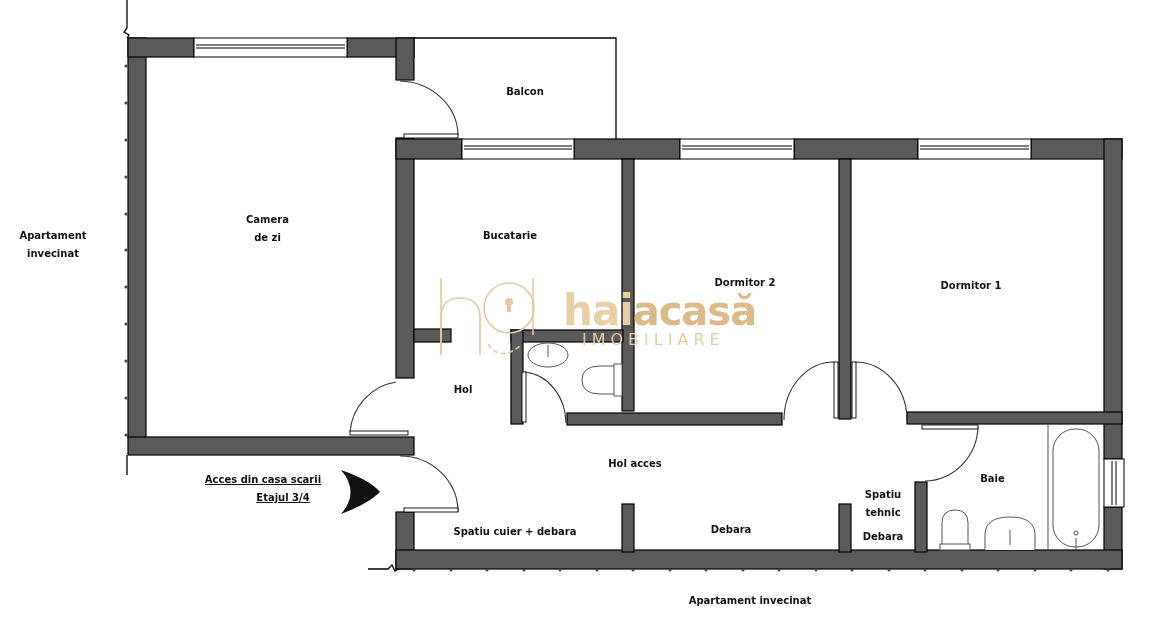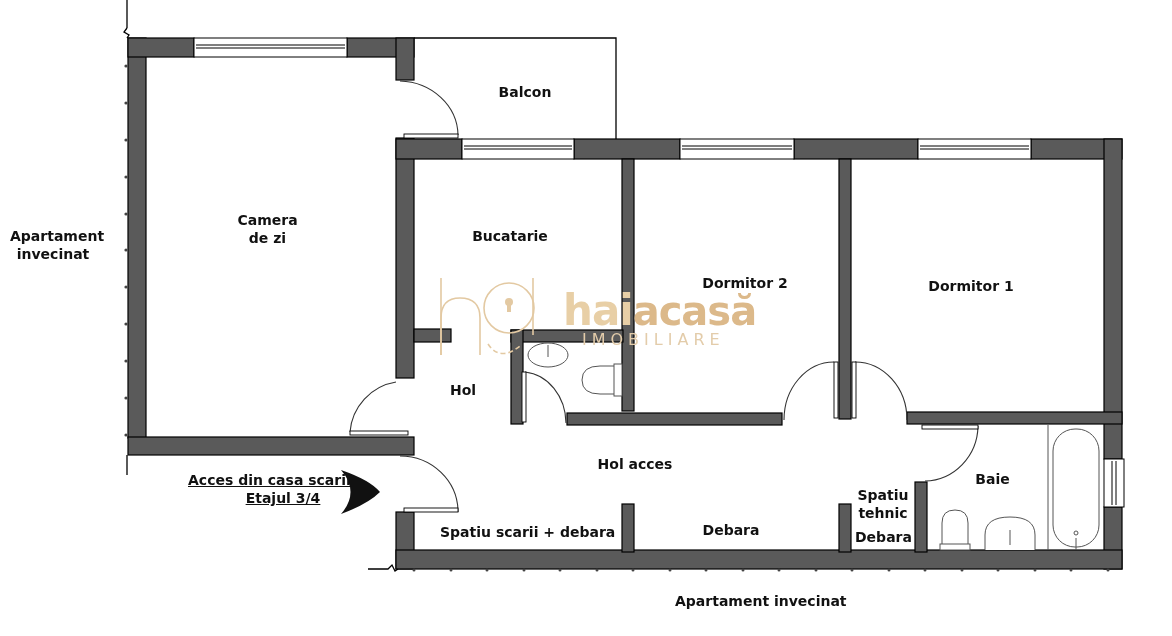--- a/index.html
+++ b/index.html
@@ -4,21 +4,21 @@
 <style>
   html, body { margin: 0; padding: 0; background: #ffffff; }
   body { width: 1172px; height: 636px; position: relative; overflow: hidden; font-family: "DejaVu Sans", sans-serif; }
   #plan { position: absolute; left: 0; top: 0; width: 1172px; height: 636px; }
   .wall { fill: #5a5a5a; stroke: #000; stroke-width: 1.2; }
   .thin { fill: none; stroke: #000; stroke-width: 1.3; }
   .win { fill: #fff; stroke: #000; stroke-width: 1; }
   .arc { fill: none; stroke: #333; stroke-width: 1.1; }
   .leaf { fill: #fff; stroke: #000; stroke-width: 0.9; }
   .fix { fill: #fff; stroke: #555; stroke-width: 1; }
-  .lbl { position: absolute; font-family: "DejaVu Sans", sans-serif; font-weight: bold; font-size: 14px; color: #111; text-align: center; white-space: nowrap; line-height: 18px; }
+  .lbl { position: absolute; font-family: "DejaVu Sans", sans-serif; font-weight: bold; font-size: 10px; color: #111; text-align: center; white-space: nowrap; line-height: 18px; }
   .logo-text { position: absolute; white-space: nowrap; font-family: "DejaVu Sans", sans-serif; }
   .logo-hai { color: #e8cfa6; font-weight: 700; font-size: 42px; letter-spacing: -1px; }
   .logo-acasa { color: #dcb98a; font-weight: bold; font-size: 40px; letter-spacing: -1px; }
   .logo-sub { position: absolute; color: #e3ccaa; font-size: 16px; letter-spacing: 5px; white-space: nowrap; }
 </style>
 </head>
 <body>
 
 <svg id="plan" viewBox="0 0 1172 636" xmlns="http://www.w3.org/2000/svg">
 
@@ -194,21 +194,21 @@
   <div>Camera</div>
   <div>de zi</div>
 </div>
 <div class="lbl" style="left:495px; top:83px; width:60px;">Balcon</div>
 <div class="lbl" style="left:470px; top:227px; width:80px;">Bucatarie</div>
 <div class="lbl" style="left:700px; top:274px; width:90px;">Dormitor 2</div>
 <div class="lbl" style="left:926px; top:277px; width:90px;">Dormitor 1</div>
 <div class="lbl" style="left:445px; top:381px; width:36px;">Hol</div>
 <div class="lbl" style="left:595px; top:455px; width:80px;">Hol acces</div>
 <div class="lbl" style="left:970px; top:470px; width:45px;">Baie</div>
-<div class="lbl" style="left:440px; top:523px; width:150px;">Spatiu scarii + debara</div>
+<div class="lbl" style="left:440px; top:523px; width:150px;">Spatiu cuier + debara</div>
 <div class="lbl" style="left:700px; top:521px; width:62px;">Debara</div>
 <div class="lbl" style="left:856px; top:486px; width:54px;">
   <div>Spatiu</div>
   <div>tehnic</div>
 </div>
 <div class="lbl" style="left:855px; top:528px; width:56px;">Debara</div>
 
 <div class="lbl" style="left:10px; top:227px; width:86px;text-align:center;">
   <div>Apartament</div>
   <div>invecinat</div>

